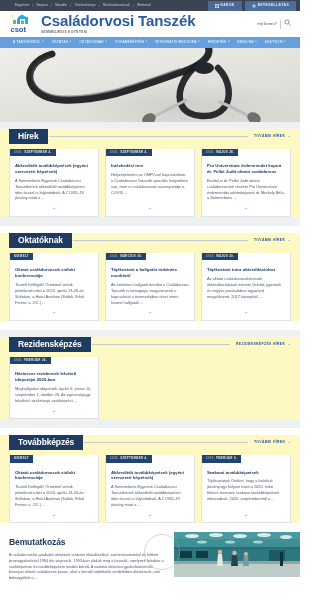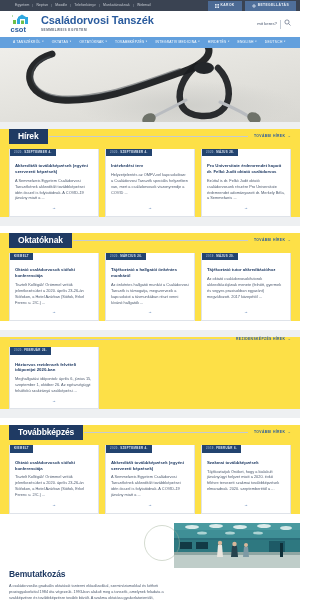--- a/index.html
+++ b/index.html
@@ -56,21 +56,21 @@
     background:#ffffff;
     display:flex;
     align-items:center;
     padding:0 9px;
     gap:6px;
   }
   .logo { width:26px; flex:0 0 26px; position:relative;text-decoration:underline; }
   .logo-mark { display:block; }
   .brand { flex:1; display:flex; flex-direction:column; justify-content:center; }
   .brand-title {
-    font-size:11px;
+    font-size:15px;
     font-weight:bold;
     color:#2b5c9e;
     letter-spacing:-.1px;
     line-height:1.05;
   }
   .brand-sub {
     font-size:3.1px;
     font-weight:bold;
     letter-spacing:.5px;
     color:#5a6576;
@@ -116,21 +116,21 @@
   }
   .hero-bg {
     position:absolute; inset:0;
     background:
       radial-gradient(ellipse 60% 55% at 62% 78%, #cfcfcb 0%, rgba(207,207,203,0) 62%),
       linear-gradient(170deg,#efeeea 0%,#e4e3de 48%,#d8d7d2 100%);
   }
   .stetho { position:absolute; left:0; top:0; width:100%; height:100%; }
 
   
-  .section { padding:0 9px; background:#fde047; }
+  .section { padding:0 9px; background:#fef9c3; }
   .sec-band { background:#eef0f2; padding:7px 0 9px; }
   .sec-head {
     display:flex;
     align-items:center;
     gap:0;
     position:relative;
     margin:0 0 5px 0;
   }
   .sec-title {
     background:#1f3a63;
@@ -214,21 +214,20 @@
   }
   .intro-left { flex:1 1 58%; padding:0; position:relative; min-width:0; }
   .intro-title {
     background:#ffffff;
     color:#1f3a63;
     font-size:8.5px;
     font-weight:bold;
     letter-spacing:-.1px;
     padding:6px 9px 5px;
     line-height:1.1;
-    margin-top:41px;
   }
   .intro-text {
     padding:0 9px 0 9px;
     color:#4d5a6e;
     font-size:3.8px;
     line-height:1.55;
     max-height:34px;
     overflow:hidden;
   }
   .intro-right {
@@ -435,20 +434,21 @@
           <div class="card-arrow">→</div>
         </div>
       </div>
     </div>
   </div>
 </div>
 
 <div class="sec-band">
   <div class="section">
     <div class="sec-head">
+      <div class="sec-title">Rezidensképzés</div>
       <div class="sec-rule"></div>
       <div class="sec-more">
         <span>REZIDENSKÉPZÉS HÍREK</span>
         <span>→</span>
       </div>
     </div>
     <div class="cards one">
       <div class="card">
         <div class="card-date"><span class="yr">2020.</span> <span>FEBRUÁR 26.</span></div>
         <div class="card-body">

